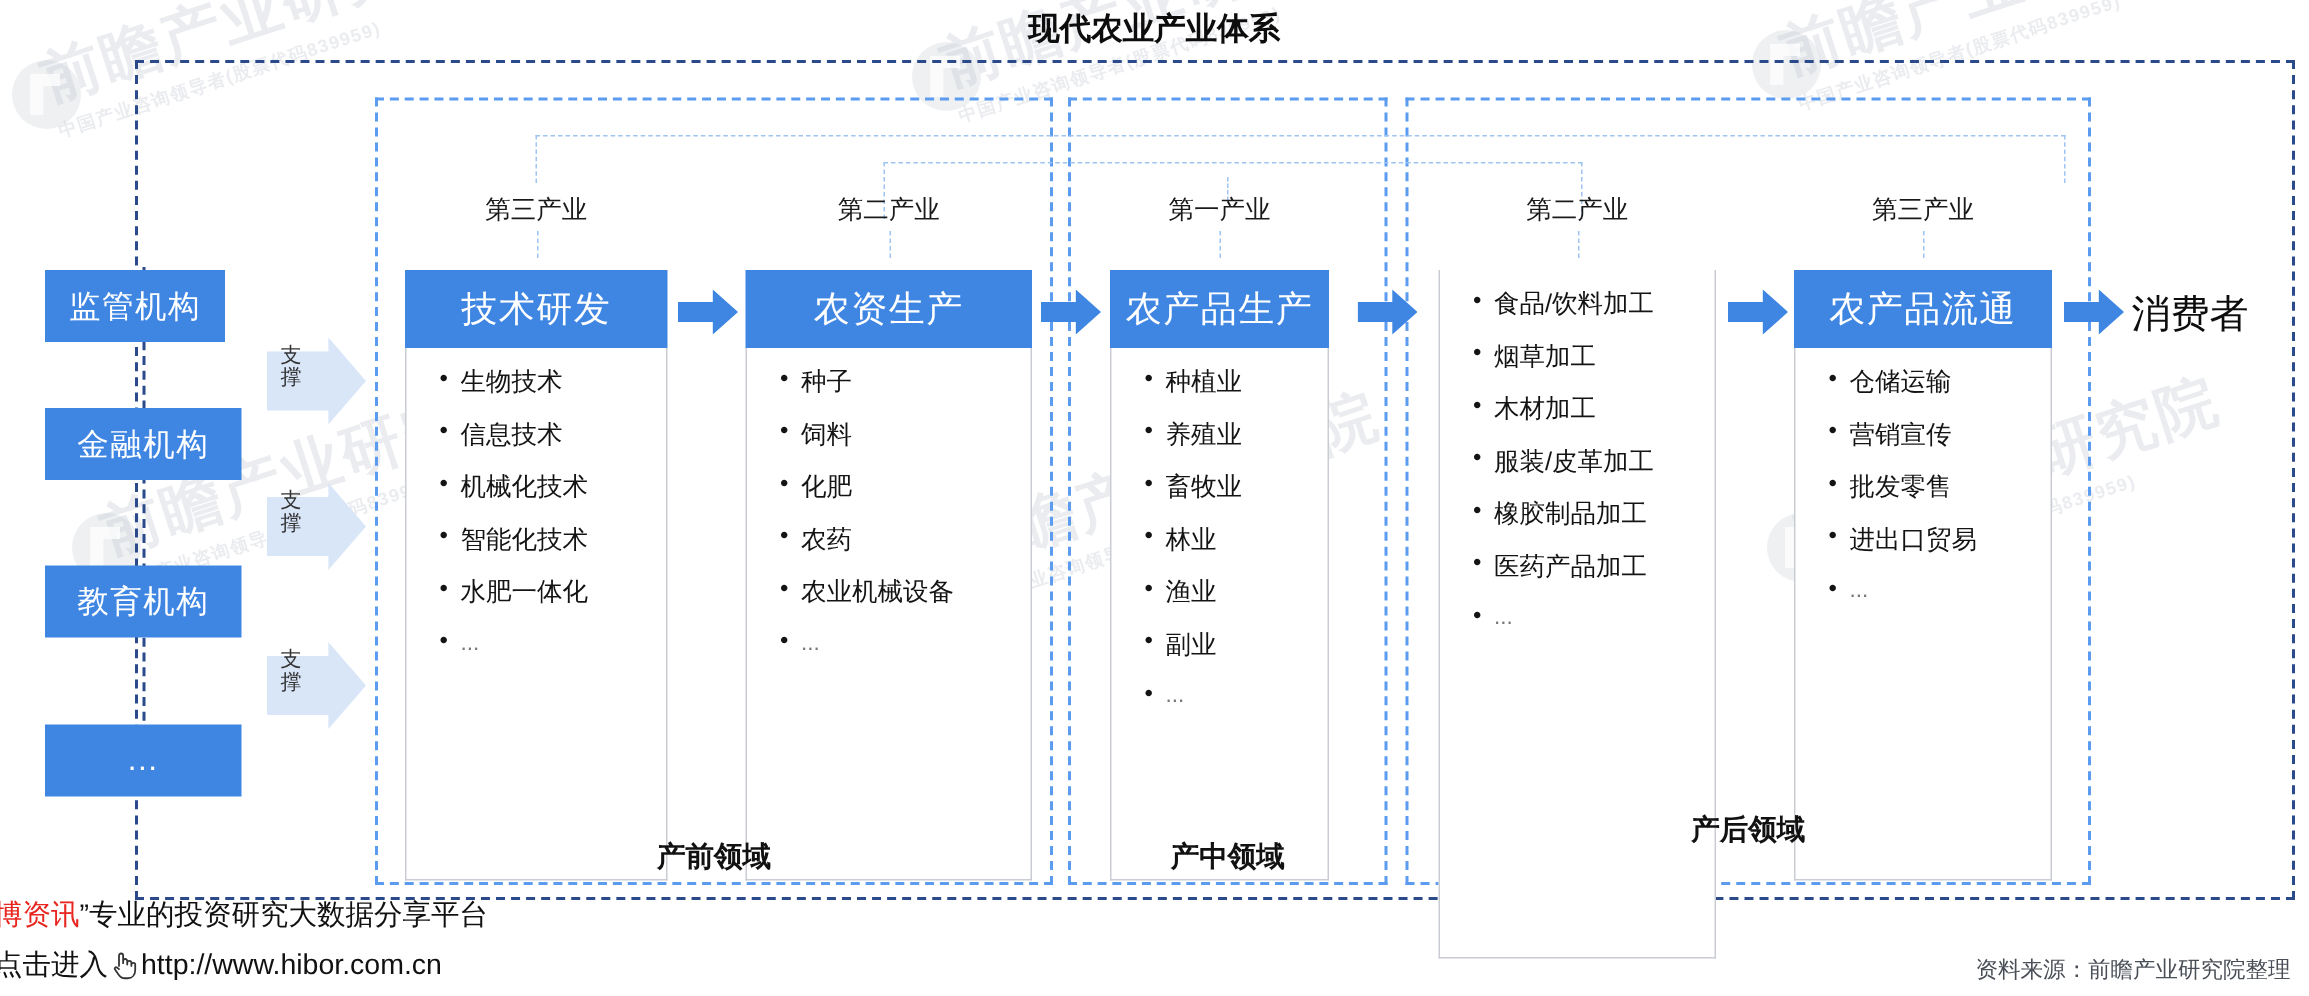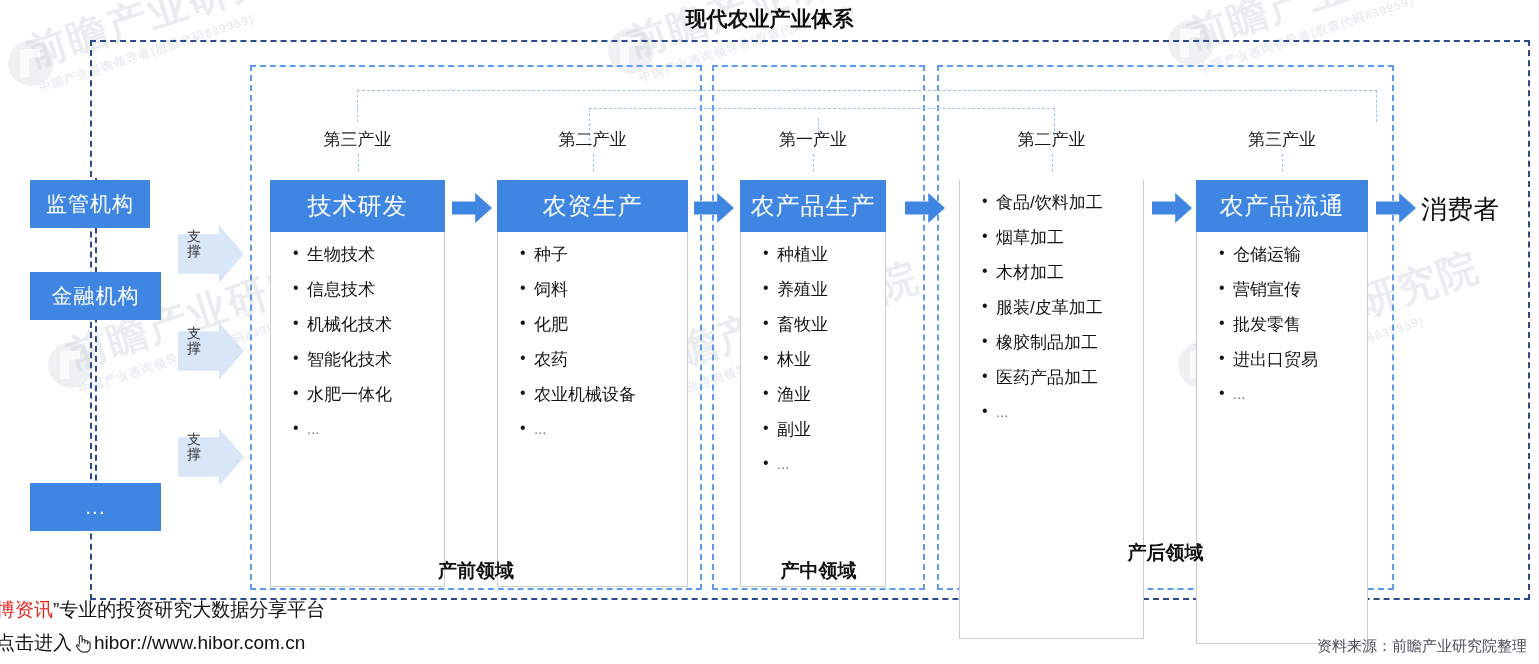--- a/index.html
+++ b/index.html
@@ -292,20 +292,23 @@
 
   <div class="conn-stub" style="left:818px; top:118px; height:16px;"></div>
 
   <div class="inst-dash" style="left:95px; top:178px; height:352px;"></div>
 
   <div class="inst-box" style="left:30px; top:180px; width:120px; height:48px;">
     <span>监管机构</span>
   </div>
   <div class="inst-box" style="left:30px; top:272px; width:131px; height:48px;">
     <span>金融机构</span>
+  </div>
+  <div class="inst-box" style="left:30px; top:377px; width:131px; height:48px;">
+    <span>教育机构</span>
   </div>
   <div class="inst-box" style="left:30px; top:483px; width:131px; height:48px;">
     <span>...</span>
   </div>
 
   <div class="support-arrow" style="left:178px; top:225px;">
     <div class="shape"></div>
     <div class="txt">支撑</div>
   </div>
   <div class="support-arrow" style="left:178px; top:322px;">
@@ -383,21 +386,21 @@
         <li class="ellipsis">...</li>
       </ul>
     </div>
   </div>
   <div class="flow-arrow" style="left:1152px; top:193px;"></div>
 
   <div class="stage" style="left:1196px; top:180px; width:172px;">
     <div class="stage-sector">第三产业</div>
     <div class="stage-tick"></div>
     <div class="stage-head">农产品流通</div>
-    <div class="stage-body" style="height:412px;">
+    <div class="stage-body" style="height:355px;">
       <ul>
         <li>仓储运输</li>
         <li>营销宣传</li>
         <li>批发零售</li>
         <li>进出口贸易</li>
         <li class="ellipsis">...</li>
       </ul>
     </div>
   </div>
   <div class="flow-arrow" style="left:1376px; top:193px;"></div>
@@ -407,18 +410,18 @@
   <div class="region-label" style="left:250px; top:558px; width:452px;">产前领域</div>
   <div class="region-label" style="left:712px; top:558px; width:213px;">产中领域</div>
   <div class="region-label" style="left:937px; top:540px; width:457px;">产后领域</div>
 
   <div class="footer-hibor" style="left:-4px; top:597px;">
     <span class="red">博资讯</span><span>”</span><span>专业的投资研究大数据分享平台</span>
   </div>
   <div class="footer-hibor" style="left:-4px; top:630px;">
     <span>点击进入</span><span class="hand-icon"><svg viewBox="0 0 24 24" width="22" height="22">
           <path d="M8 13V5.5a1.5 1.5 0 0 1 3 0V11m0-1.5a1.5 1.5 0 0 1 3 0V12m0-1.2a1.5 1.5 0 0 1 3 0V13m0-.8a1.4 1.4 0 0 1 2.8 0V16c0 3.5-2.2 6-5.6 6h-2c-2.3 0-3.4-1-4.6-2.8L5 15.5c-.5-.9.6-2 1.5-1.3L8 15.4" fill="none" stroke="#333" stroke-width="1.3" stroke-linecap="round" stroke-linejoin="round"></path>
-        </svg></span><span>hibor://www.hibor.com.cn</span>
+        </svg></span><span>http://www.hibor.com.cn</span>
   </div>
 
   <div class="footer-src">资料来源：前瞻产业研究院整理</div>
 
 </div>
 
 </body></html>

